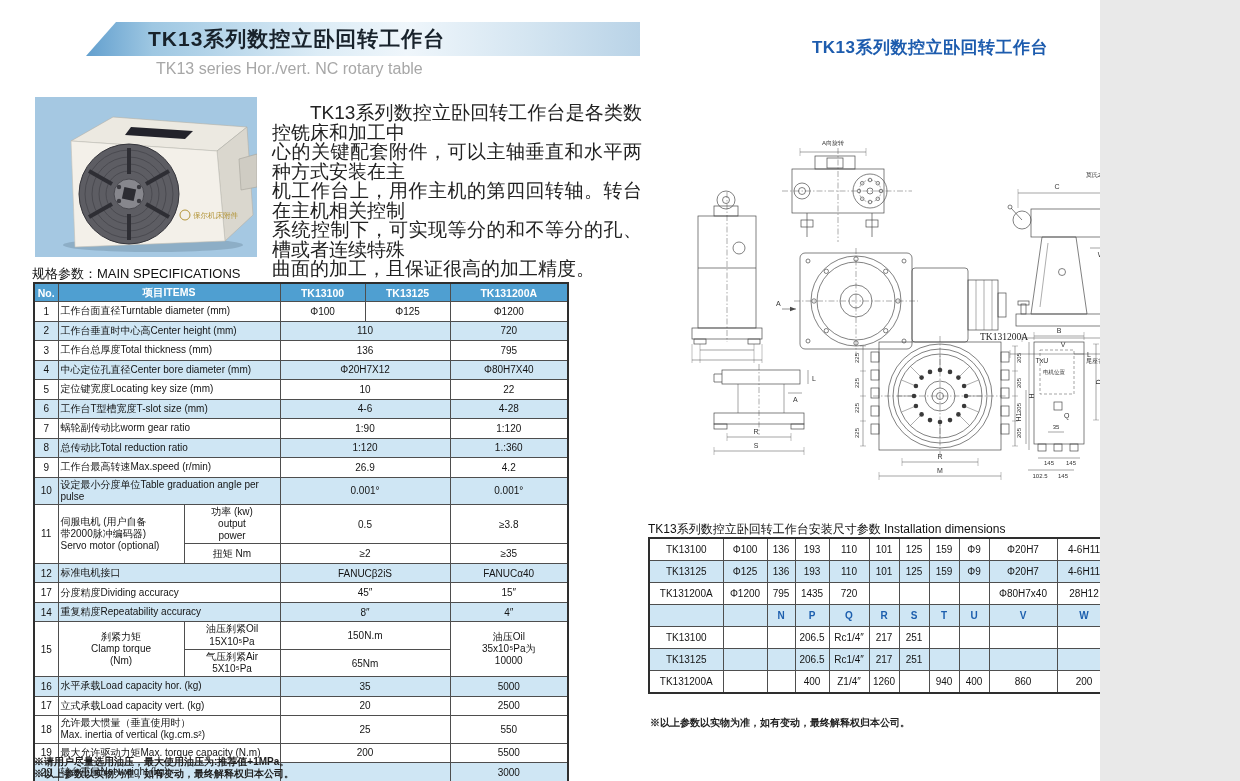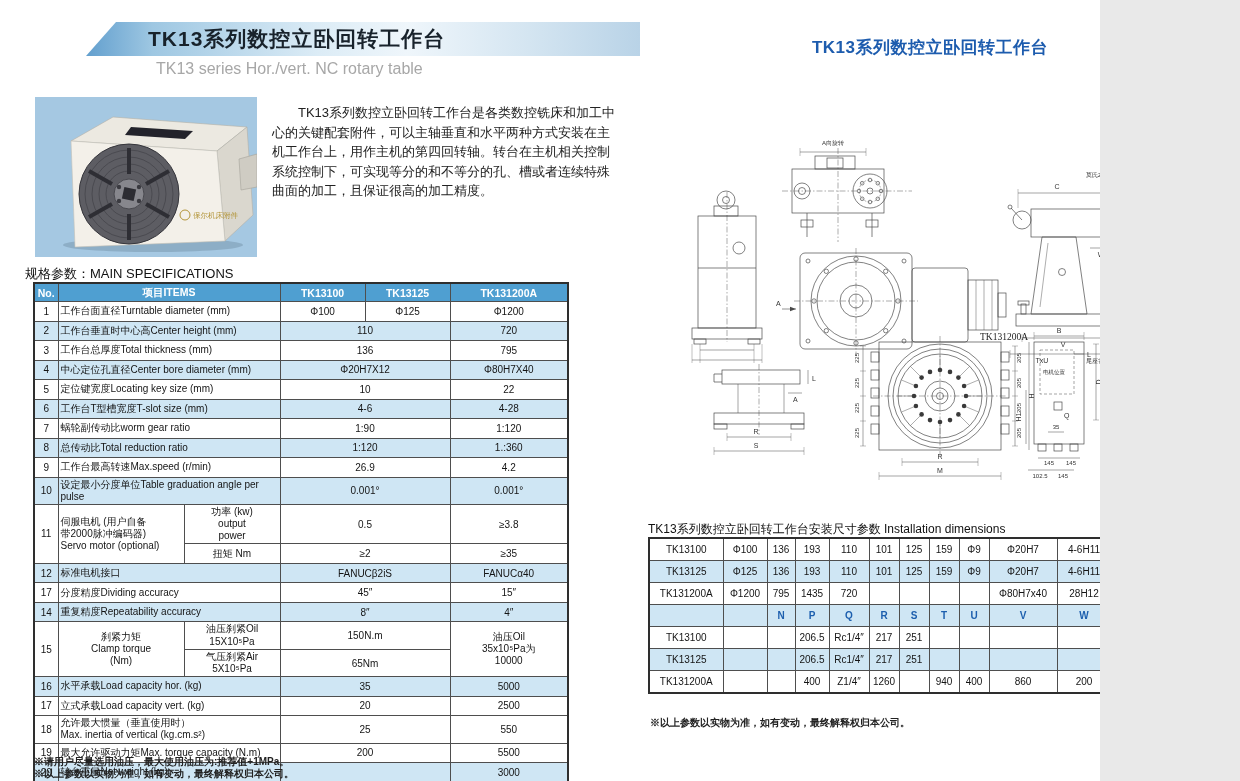--- a/index.html
+++ b/index.html
@@ -18,27 +18,27 @@
   .rtitle{position:absolute;left:650px;top:36px;width:560px;text-align:center;
           font-size:17px;font-weight:bold;color:#1d5cae;letter-spacing:.5px;}
   .rsub{position:absolute;left:650px;top:58px;width:560px;text-align:center;
         font-size:15px;font-weight:bold;color:#9aa0a6;letter-spacing:.5px;}
   .edge-tab{position:absolute;left:1232px;top:38px;width:8px;height:54px;background:#2e6cb5;}
 
   
   .photo{position:absolute;left:35px;top:97px;width:222px;height:160px;}
 
   
-  .intro-zh{position:absolute;left:272px;top:103px;width:370px;font-size:13px;line-height:19.5px;
+  .intro-zh{position:absolute;left:272px;top:103px;width:370px;font-size:19px;line-height:19.5px;
             color:#222;white-space:pre-line;text-indent:2em;text-align:justify;}
   .intro-en{position:absolute;left:272px;top:212px;width:372px;font-size:12.5px;line-height:18px;
             color:#333;white-space:pre-line;text-indent:2em;}
 
   
-  .spec-label{position:absolute;left:25px;top:265px;font-size:13px;color:#111;}
+  .spec-label{position:absolute;left:32px;top:265px;font-size:13px;color:#111;}
 
   
   table{border-collapse:collapse;table-layout:fixed;}
   td,th{border:1px solid #4e4e4e;font-size:10px;padding:1px 2px;text-align:center;
         vertical-align:middle;color:#141414;overflow:hidden;}
   th{background:#4f9fd1;color:#fff;font-size:10.5px;font-weight:bold;}
   .pre{white-space:pre-line;line-height:1.22;}
 
   
   .spec{position:absolute;left:33px;top:282px;width:534px;border:2px solid #2e2e2e;}

